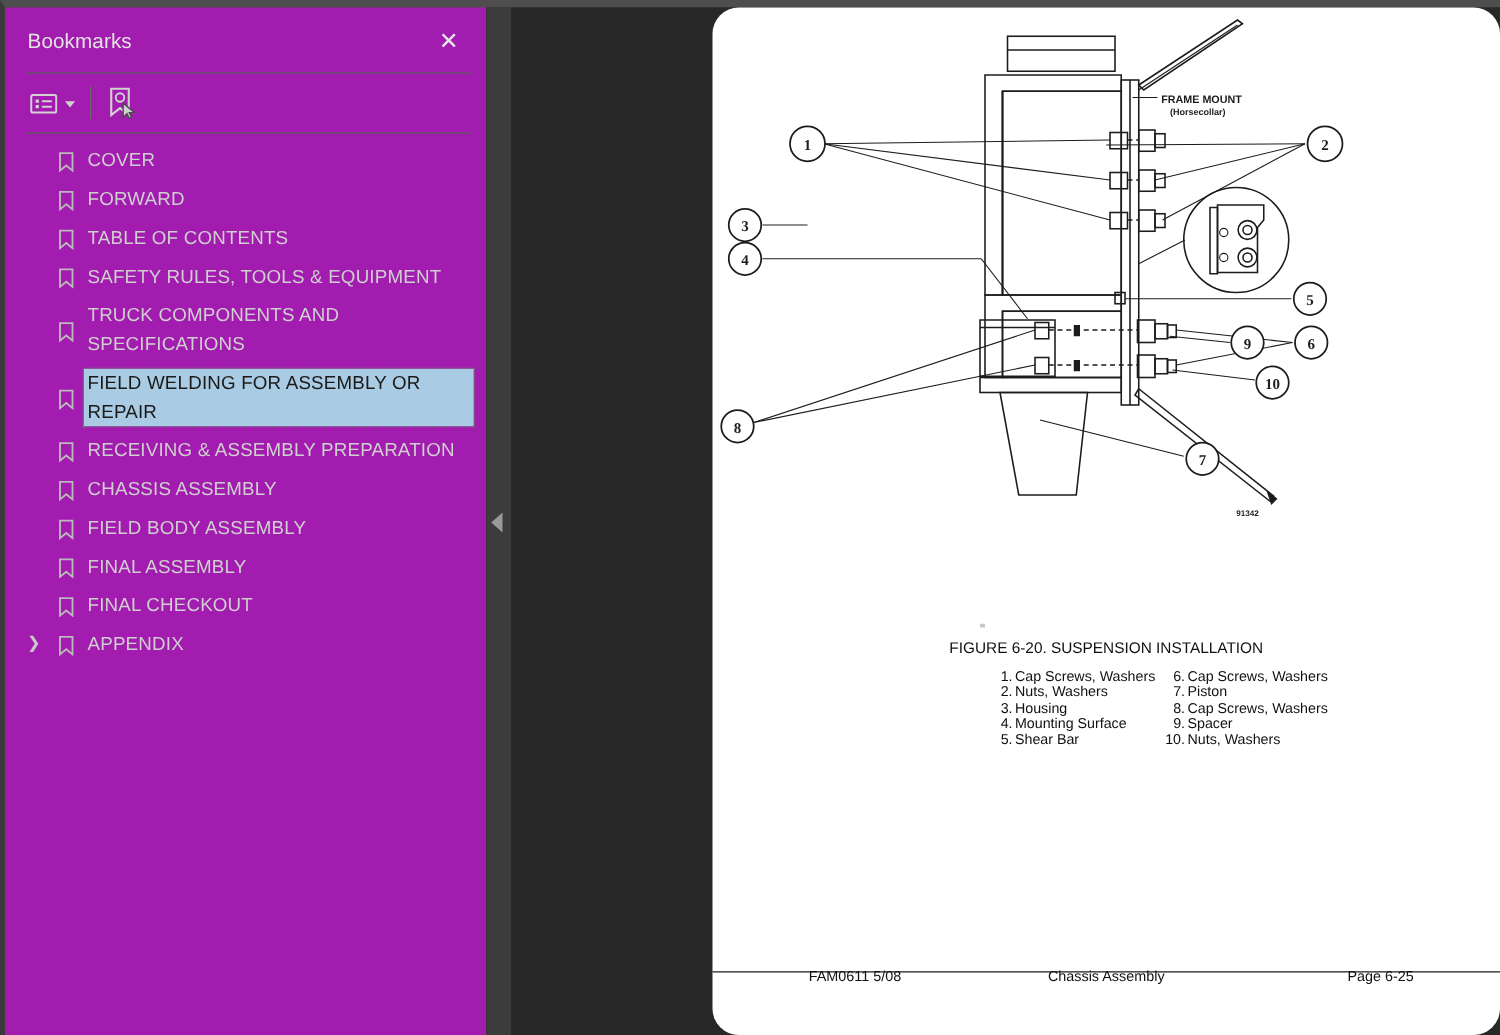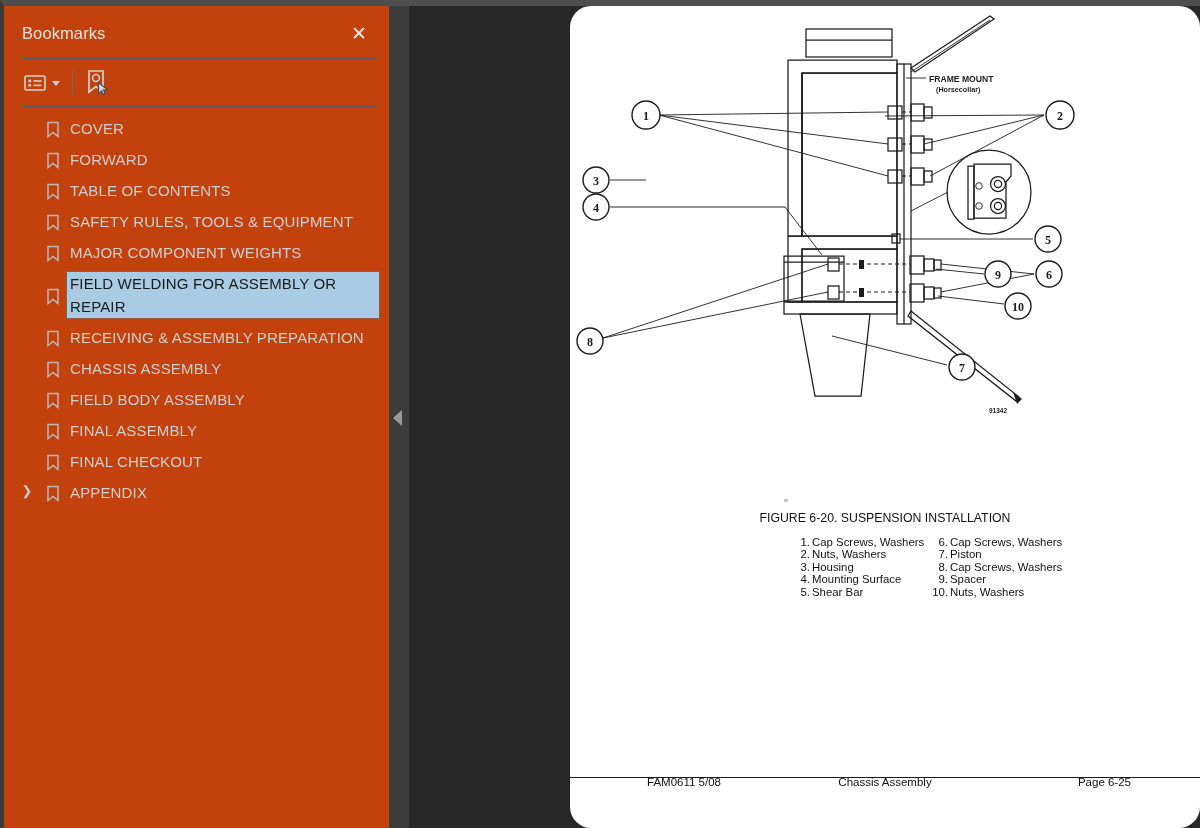--- a/index.html
+++ b/index.html
@@ -13,21 +13,21 @@
 
   
   .topstrip {
     position: absolute; left: 0; top: 0; width: 1200px; height: 6px;
     background: #4e4e4e;
   }
 
   
   .sidebar {
     position: absolute; left: 0; top: 0; width: 389px; height: 828px;
-    background: #c2410c;
+    background: #a21caf;
     border-left: 4px solid #3a3a3a;
     border-top: 6px solid #4e4e4e;
   }
   .sb-header {
     position: relative; height: 52px;
   }
   .sb-title {
     position: absolute; left: 18px; top: 18px;
     font-size: 16.5px; color: #e2e2e2; letter-spacing: .1px;
   }
@@ -242,21 +242,21 @@
             </svg>
         </span>
         <span class="bm-label">SAFETY RULES, TOOLS &amp; EQUIPMENT</span>
       </div>
       <div class="bm-item">
         <span class="bm-icon">
           <svg width="14" height="17" viewBox="0 0 14 17">
               <path d="M2 1.5 H12 V15.5 L7 11.4 L2 15.5 Z" fill="none" stroke="#b9b9b9" stroke-width="1.5"></path>
             </svg>
         </span>
-        <span class="bm-label">MAJOR COMPONENT WEIGHTS</span>
+        <span class="bm-label">TRUCK COMPONENTS AND SPECIFICATIONS</span>
       </div>
       <div class="bm-item selected">
         <span class="bm-icon">
           <svg width="14" height="17" viewBox="0 0 14 17">
               <path d="M2 1.5 H12 V15.5 L7 11.4 L2 15.5 Z" fill="none" stroke="#b9b9b9" stroke-width="1.5"></path>
             </svg>
         </span>
         <span class="bm-label">FIELD WELDING FOR ASSEMBLY OR REPAIR</span>
       </div>
       <div class="bm-item">

